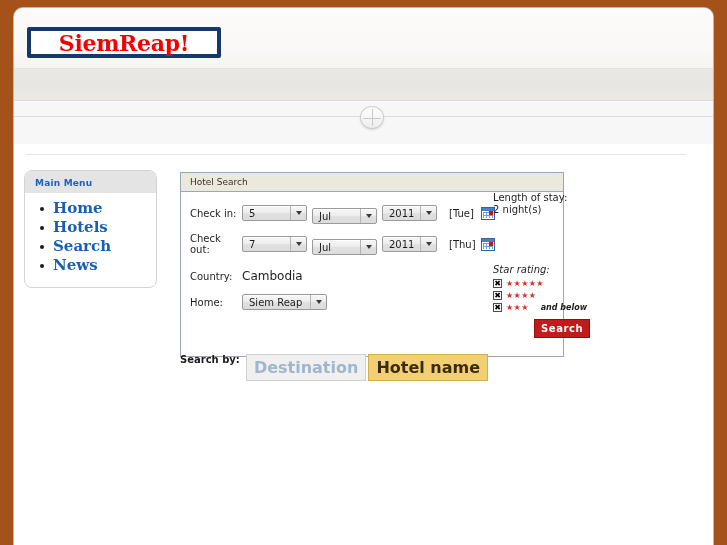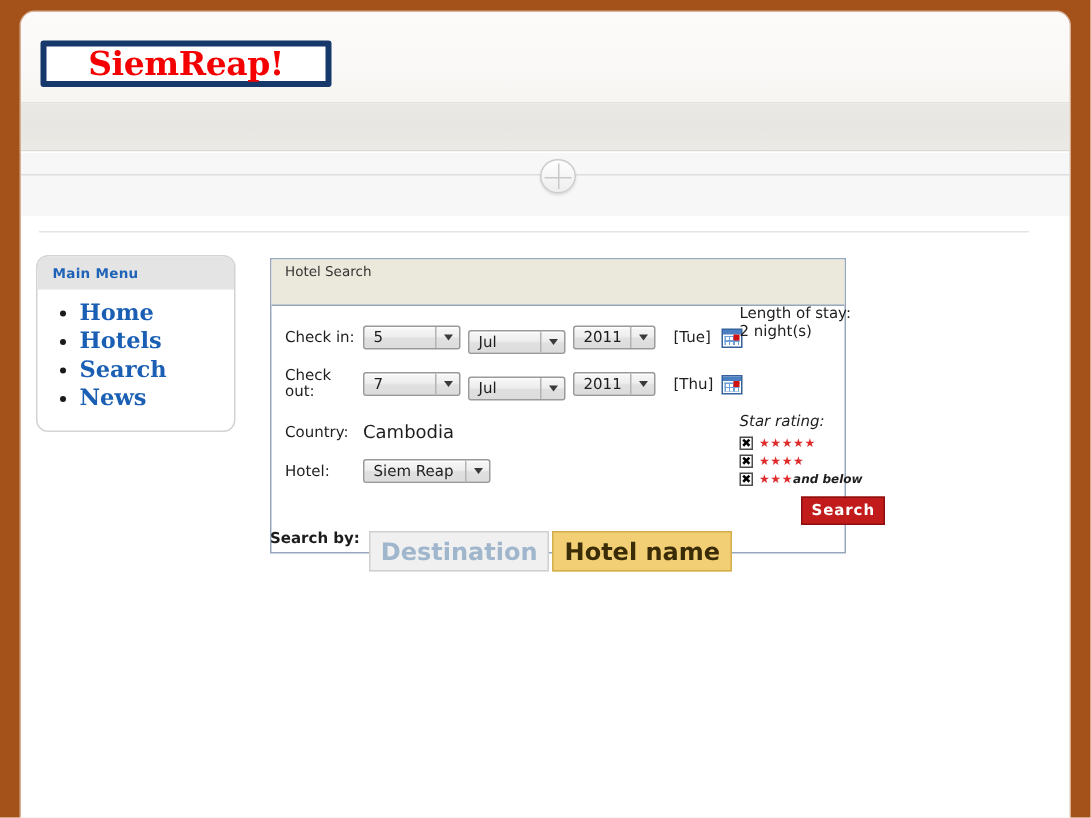--- a/index.html
+++ b/index.html
@@ -182,21 +182,21 @@
     left: 166px;
     top: 28px;
     width: 384px;
     box-sizing: border-box;
     border: 1px solid #97a7bd;
     background: #ffffff;
   }
   #panel-head {
     background: #ebe9dc;
     border-bottom: 1px solid #97a7bd;
-    padding: 4px 0 16px 9px;
+    padding: 4px 0 4px 9px;
     font-size: 9px;
     color: #333333;
   }
   #panel-body {
     padding: 10px 8px 10px 9px;
     position: relative;
     min-height: 144px;
   }
 
   .form-row {
@@ -338,21 +338,21 @@
   .stars {
     color: #e02b2b;
     font-size: 8px;
     letter-spacing: 0.4px;
     line-height: 9px;
   }
   .star-note {
     font-size: 8px;
     font-weight: bold;
     color: #1e1e1e;
-    margin-left: 0;
+    margin-left: 12px;
   }
 
   #search-button {
     position: absolute;
     left: 353px;
     top: 127px;
     background: #c21b1b;
     border: 1px solid #8c1010;
     color: #ffffff;
     font-size: 10px;
@@ -492,21 +492,21 @@
           <div>Length of stay:</div>
           <div>2 night(s)</div>
         </div>
 
         <div id="loc-block">
           <div class="form-row" id="country-row">
             <span class="row-label">Country:</span>
             <span id="country-value">Cambodia</span>
           </div>
           <div class="form-row">
-            <span class="row-label">Hotel:</span>
+            <span class="row-label">Home:</span>
             <span class="gtk-select w-city">
               <span class="sel-value">Siem Reap</span>
               <span class="sel-arrow"></span>
             </span>
           </div>
         </div>
 
         <div id="star-block">
           <div id="star-title">Star rating:</div>
 

